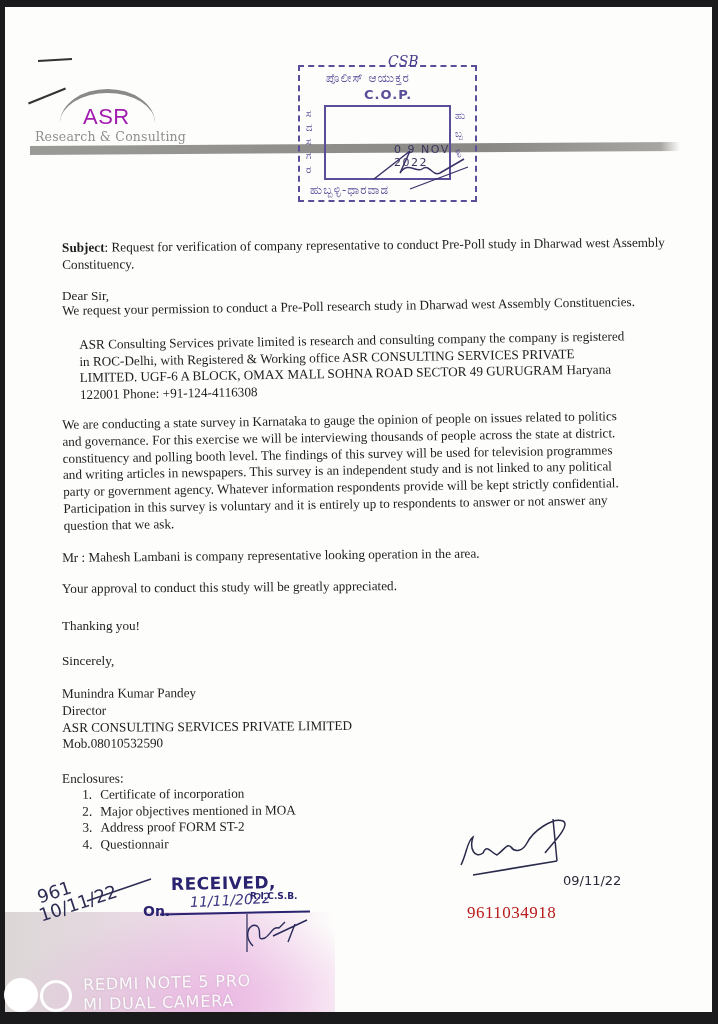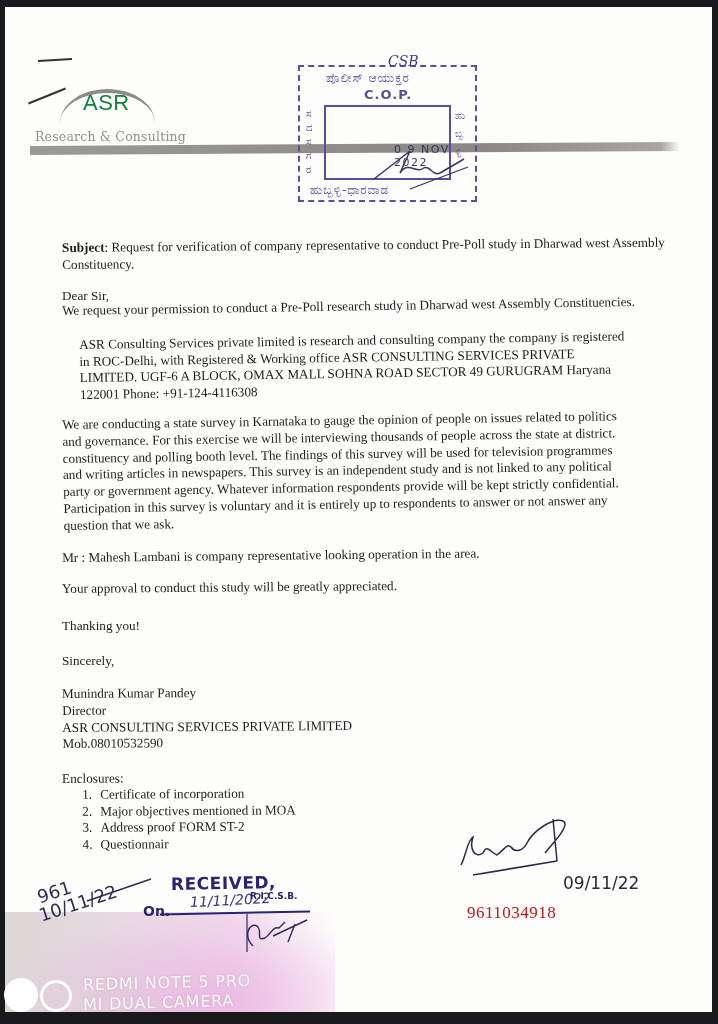--- a/index.html
+++ b/index.html
@@ -14,22 +14,22 @@
     background: #fdfdfb; overflow: hidden;
   }
   .bottom-strip {
     position: absolute; left: 0; top: 1012px; width: 718px; height: 12px; background: #1a1a1c;
   }
   .logo-arc {
     position: absolute; left: 55px; top: 82px; width: 95px; height: 30px;
     border-top: 4px solid #8a8a88; border-radius: 50% 50% 0 0 / 100% 100% 0 0;
   }
   .logo-asr {
-    position: absolute; left: 78px; top: 83px; font-family: "Liberation Sans", sans-serif;
-    font-size: 22px; color: #15803d; letter-spacing: 0.5px; text-align: center;
+    position: absolute; left: 78px; top: 97px; font-family: "Liberation Sans", sans-serif;
+    font-size: 22px; color: #a21caf; letter-spacing: 0.5px; text-align: center;
   }
   .logo-sub {
     position: absolute; left: 30px; top: 122px; font-family: "DejaVu Serif", serif;
     font-size: 12.5px; color: #8f8f8f; letter-spacing: 0.2px;
   }
   .header-bar {
     position: absolute; left: 25px; top: 137px; width: 650px; height: 9px;
     background: linear-gradient(90deg,#9a9a96,#8a8884 70%,#a8a6a2 97%, rgba(255,255,255,0));
     transform: rotate(-0.35deg);
   }
@@ -59,21 +59,21 @@
     font-weight: bold; font-size: 17px; color: #2a2370; letter-spacing: 0.5px; transform: rotate(-1deg);
   }
   .on-label { position: absolute; left: 138px; top: 896px; font-family: "DejaVu Sans", sans-serif; font-weight: bold; font-size: 14px; color: #2a2370; }
   .on-line { position: absolute; left: 155px; top: 905px; width: 150px; height: 2px; background: #2a2370; transform: rotate(-1.2deg); }
   .received-date { position: absolute; left: 185px; top: 885px; font-family: "DejaVu Sans", sans-serif; font-size: 14px; color: #3a3580; font-style: italic; transform: rotate(-3deg); }
   .rics { position: absolute; left: 236px; top: 884px; font-family: "DejaVu Sans", sans-serif; font-weight: bold; font-size: 9px; color: #2a2370; padding-left: 9px; }
   .hand-left {
     position: absolute; left: 30px; top: 870px; font-family: "DejaVu Sans", sans-serif;
     font-size: 18px; color: #2d2d55; transform: rotate(-18deg); line-height: 18px;
   }
-  .sig-date { position: absolute; left: 558px; top: 866px; font-family: "DejaVu Sans", sans-serif; font-size: 17px; color: #2a2a3a; }
+  .sig-date { position: absolute; left: 558px; top: 866px; font-family: "DejaVu Sans", sans-serif; font-size: 13px; color: #2a2a3a; }
   .sig-phone { position: absolute; left: 462px; top: 896px; font-family: Liberation Serif, serif; font-size: 17px; color: #b91c1c; letter-spacing: 0.5px; }
   .glow {
     position: absolute; left: 0; top: 905px; width: 330px; height: 110px;
     background: radial-gradient(ellipse at 65% 80%, rgba(230,160,220,0.55), rgba(255,255,255,0) 70%),
                 linear-gradient(90deg, rgba(180,170,170,0.45), rgba(220,150,210,0.35) 70%, rgba(255,255,255,0));
   }
   .watermark {
     position: absolute; left: 78px; font-family: "DejaVu Sans", sans-serif;
     color: rgba(255,255,255,0.92); font-size: 16px; letter-spacing: 0.8px;
     text-shadow: 0 0 2px rgba(120,120,120,0.35);

